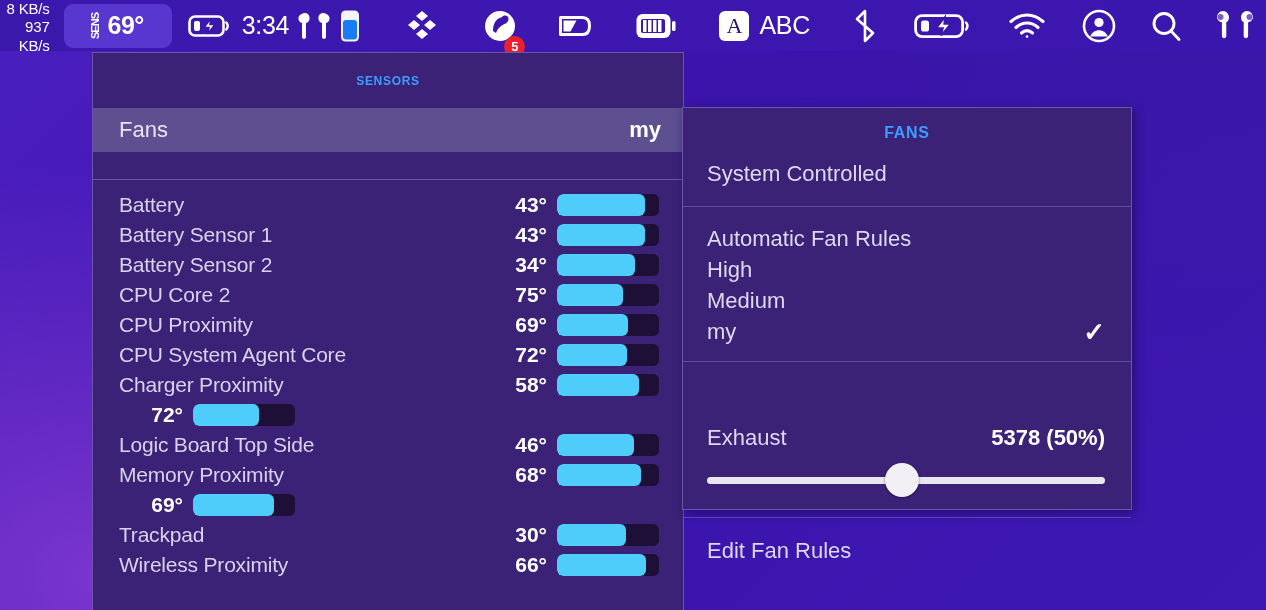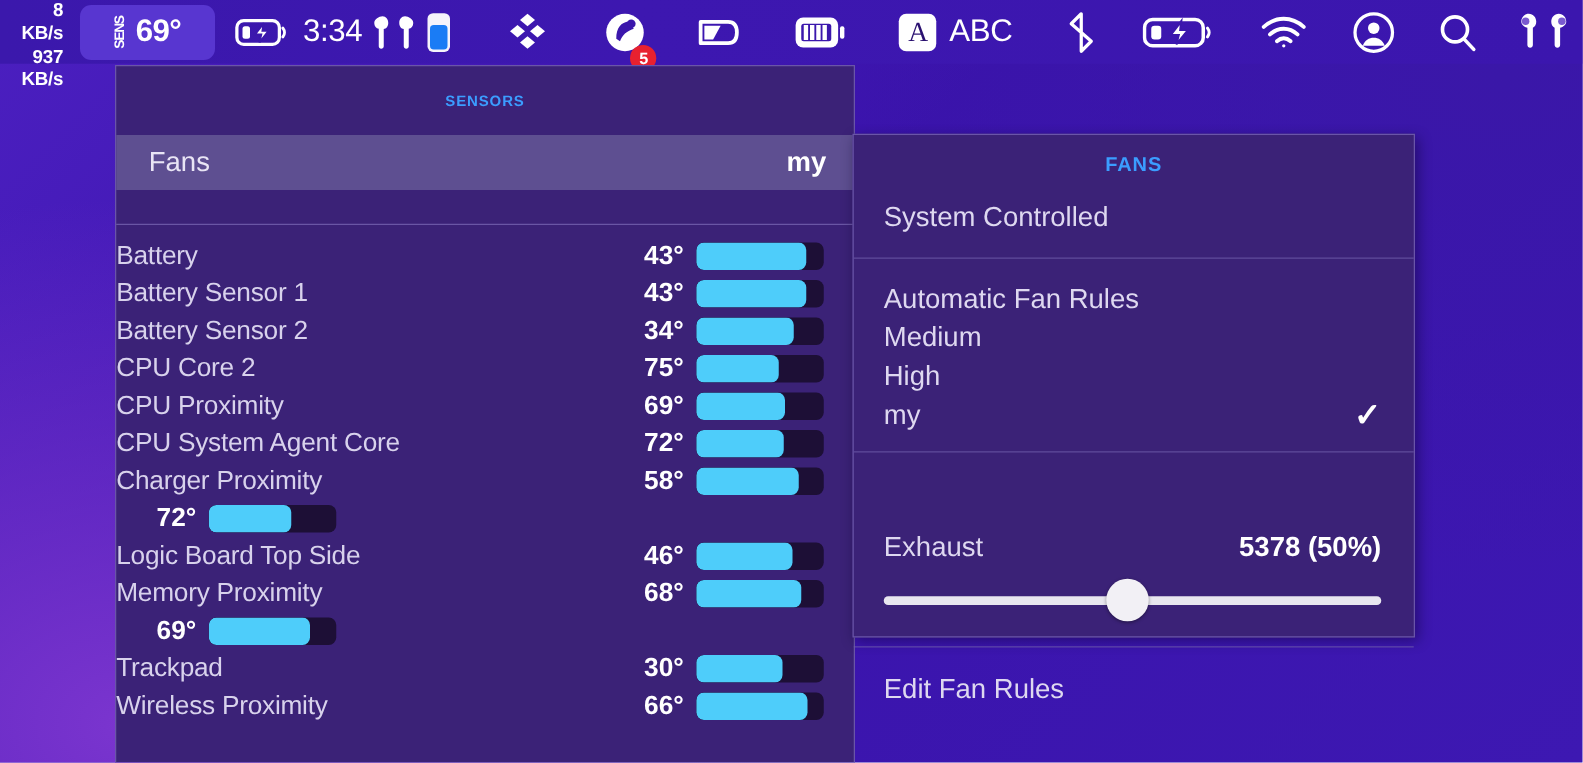--- a/index.html
+++ b/index.html
@@ -24,21 +24,21 @@
     background: linear-gradient(90deg, #3b18ac 0%, #3d17b0 40%, #3b16ae 100%);
     display: flex; align-items: center;
     color: #ffffff;
     z-index: 5;
   }
   .mb-item { display: flex; align-items: center; height: 100%; }
 
   #net-speed {
     margin-left: 6px;
     text-align: right;
-    font-size: 15px; font-weight: bold;
+    font-size: 15px; font-weight: normal;
     line-height: 1.22;
     letter-spacing: -0.2px;
     color: #ffffff;
     padding-right: 4px;
   }
 
   #sens-badge {
     margin-left: 10px;
     height: 44px;
     min-width: 108px;
@@ -104,21 +104,21 @@
   }
   #fans-row .fans-value { font-weight: bold; color: #ffffff; }
   #sensors-sep {
     height: 1px; background: #7b68b4; margin-top: 27px;
     opacity: .75;
   }
   #sensor-list { padding-top: 10px; }
   .sensor-row {
     height: 30px;
     display: flex; align-items: center;
-    padding-right: 24px;
+    padding-left: 26px; padding-right: 24px;
     color: #d8d2ec;
     font-size: 21px;
   }
   .sensor-name { flex: 1 1 auto; white-space: nowrap; letter-spacing: -0.2px;}
   .sensor-temp {
     width: 64px; text-align: right;
     font-weight: bold; color: #ffffff; font-size: 21px;
     margin-right: 10px;
   }
   .sensor-bar {
@@ -427,24 +427,24 @@
     <span>System Controlled</span>
   </div>
 
   <div class="fp-divider"></div>
 
   <div id="rules-group">
       <div class="fp-item">
         <span>Automatic Fan Rules</span>
       </div>
       <div class="fp-item">
+        <span>High</span>
+      </div>
+      <div class="fp-item">
         <span>Medium</span>
-      </div>
-      <div class="fp-item">
-        <span>High</span>
       </div>
       <div class="fp-item">
         <span>my</span>
         <span class="fp-check">✓</span>
       </div>
     </div>
 
   <div class="fp-divider"></div>
 
   <div id="exhaust-group">

